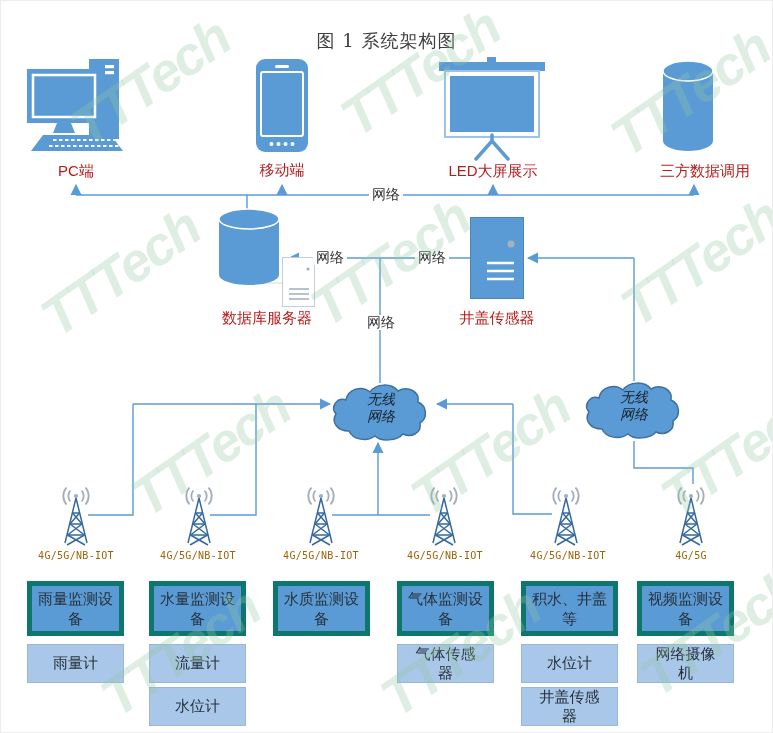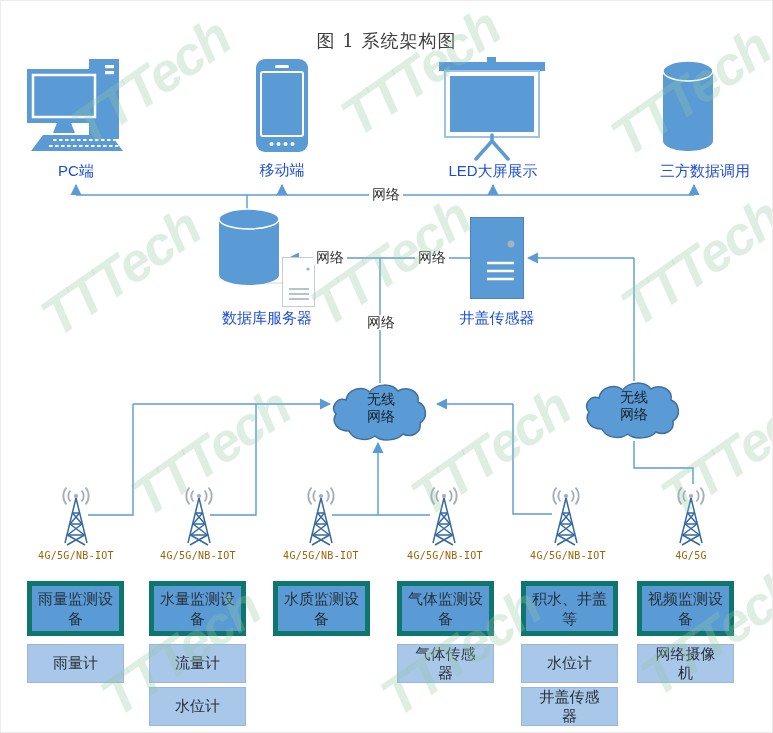--- a/index.html
+++ b/index.html
@@ -2,24 +2,24 @@
 <html><head>
 <meta charset="utf-8">
 <style>
   html,body{margin:0;padding:0;background:#fff;}
   .canvas{position:relative;width:773px;height:733px;background:#fff;overflow:hidden;
           font-family:"Liberation Sans",sans-serif;border:1px solid #ececec;box-sizing:border-box;}
   .title{position:absolute;left:0;right:0;top:16px;text-align:center;
          font-family:"DejaVu Serif","Liberation Serif",serif;font-size:18px;color:#404040;letter-spacing:1px;z-index:3;margin-top:12px;}
   .wires{position:absolute;left:0;top:0;z-index:2;}
   .icon{position:absolute;z-index:2;}
-  .lbl{position:absolute;transform:translateX(-50%);font-size:15px;color:#1d4ed8;white-space:nowrap;z-index:3;}
+  .lbl{position:absolute;transform:translateX(-50%);font-size:15px;color:#b91c1c;white-space:nowrap;z-index:3;}
   .net{position:absolute;transform:translateX(-50%);font-size:14px;color:#333;background:#fff;
        padding:0 3px;line-height:15px;white-space:nowrap;z-index:3;}
-  .cloud{position:absolute;z-index:2;}
+  .cloud{position:absolute;z-index:2;font-style:italic;}
   .cloud .ct{position:absolute;left:0;right:0;top:10px;text-align:center;font-size:14px;
              line-height:17px;color:#17202b;z-index:3;}
   .twr-lbl{position:absolute;transform:translateX(-50%);font-family:"DejaVu Sans Mono","Liberation Mono",monospace;
            font-size:10px;letter-spacing:.3px;color:#a16207;white-space:nowrap;z-index:3;}
   .col{position:absolute;top:580px;width:97px;z-index:2;}
   .hdr{background:#5b9bd5;border:5px solid #0f766e;box-sizing:border-box;height:55px;
        display:flex;align-items:center;justify-content:center;text-align:center;
        font-size:15px;line-height:20px;color:#26303a;padding:2px 3px;}
   .itm{background:#a9c7e8;border:1px solid #9ab8d6;box-sizing:border-box;height:39px;margin-top:8px;
        display:flex;align-items:center;justify-content:center;text-align:center;

